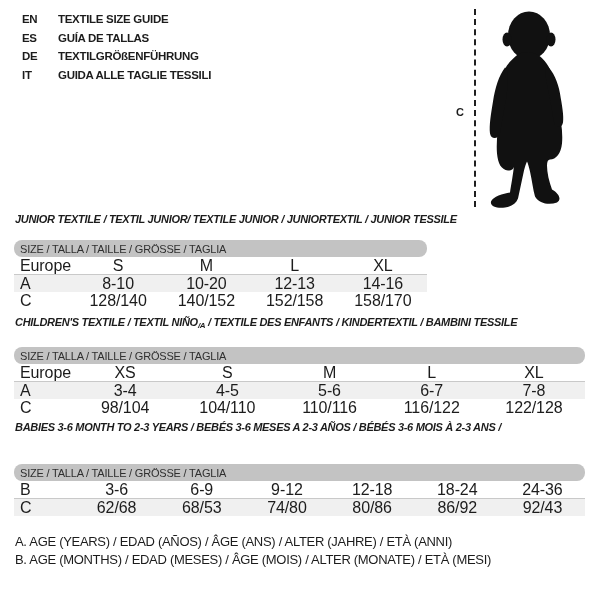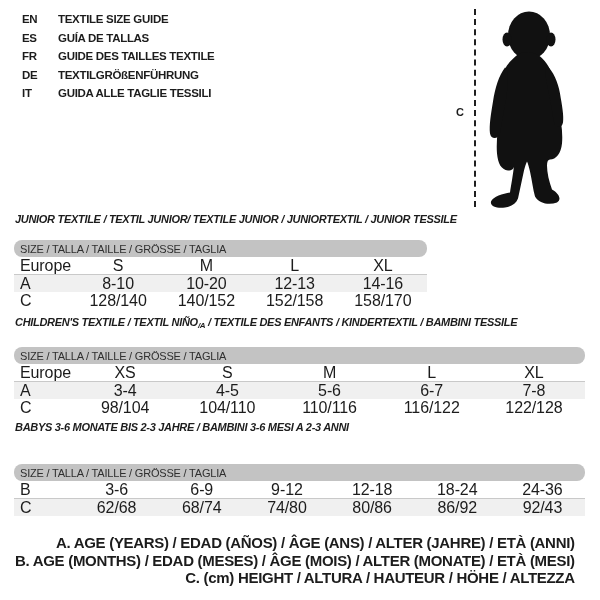--- a/index.html
+++ b/index.html
@@ -28,38 +28,34 @@
   .size-table.wide{width:571px;}
   .size-bar{height:17px;background:#c3c3c3;display:flex;align-items:center;
     padding-left:6px;font-size:11px;color:#2f2f2f;letter-spacing:-0.2px;box-sizing:border-box;border-radius:8px;}
   .trow{display:flex;height:17px;align-items:center;font-size:16px;letter-spacing:-0.1px;}
   .trow.first{height:18px;border-bottom:1px solid #c9c9c9;box-sizing:border-box;}
   .trow.shaded{background:#f0f0f0;}
   .tlabel{width:60px;flex:0 0 60px;padding-left:6px;box-sizing:border-box;}
   .tcell{flex:1;text-align:center;}
   
   .footnotes{position:absolute;left:15px;top:534px;}
-  .footnote{height:17.5px;font-weight:bold;font-size:15px;
-    letter-spacing:-0.3px;white-space:nowrap;text-align:right;}
+  .footnote{height:17.5px;font-weight:normal;font-size:13px;
+    letter-spacing:-0.3px;white-space:nowrap;}
 </style>
 </head>
 <body>
 
 <div class="lang-block">
     <div class="lang-row">
       <span class="lang-code">EN</span>
       <span>TEXTILE SIZE GUIDE</span>
     </div>
     <div class="lang-row">
       <span class="lang-code">ES</span>
       <span>GUÍA DE TALLAS</span>
-    </div>
-    <div class="lang-row">
-      <span class="lang-code">FR</span>
-      <span>GUIDE DES TAILLES TEXTILE</span>
     </div>
     <div class="lang-row">
       <span class="lang-code">DE</span>
       <span>TEXTILGRÖßENFÜHRUNG</span>
     </div>
     <div class="lang-row">
       <span class="lang-code">IT</span>
       <span>GUIDA ALLE TAGLIE TESSILI</span>
     </div>
   </div>
@@ -160,41 +156,40 @@
       <div class="tlabel">C</div>
       <div class="tcell">98/104</div>
       <div class="tcell">104/110</div>
       <div class="tcell">110/116</div>
       <div class="tcell">116/122</div>
       <div class="tcell">122/128</div>
     </div>
   </div>
 
 <div class="sec-title" style="top:420px;">
-  <div>BABYS 3-6 MONATE BIS 2-3 JAHRE / BAMBINI 3-6 MESI A 2-3 ANNI</div>
+  <div>BABIES 3-6 MONTH TO 2-3 YEARS / BEBÉS 3-6 MESES A 2-3 AÑOS / BÉBÉS 3-6 MOIS À 2-3 ANS /</div>
 </div>
 <div class="size-table wide" style="top:464px;">
     <div class="size-bar">SIZE / TALLA / TAILLE / GRÖSSE / TAGLIA</div>
     <div class="trow first">
       <div class="tlabel">B</div>
       <div class="tcell">3-6</div>
       <div class="tcell">6-9</div>
       <div class="tcell">9-12</div>
       <div class="tcell">12-18</div>
       <div class="tcell">18-24</div>
       <div class="tcell">24-36</div>
     </div>
     <div class="trow shaded">
       <div class="tlabel">C</div>
       <div class="tcell">62/68</div>
-      <div class="tcell">68/74</div>
+      <div class="tcell">68/53</div>
       <div class="tcell">74/80</div>
       <div class="tcell">80/86</div>
       <div class="tcell">86/92</div>
       <div class="tcell">92/43</div>
     </div>
   </div>
 
 <div class="footnotes">
     <div class="footnote">A. AGE (YEARS) / EDAD (AÑOS) / ÂGE (ANS) / ALTER (JAHRE) / ETÀ (ANNI)</div>
     <div class="footnote">B. AGE (MONTHS) / EDAD (MESES) / ÂGE (MOIS) / ALTER (MONATE) / ETÀ (MESI)</div>
-    <div class="footnote">C. (cm) HEIGHT / ALTURA / HAUTEUR / HÖHE / ALTEZZA</div>
   </div>
 
 </body></html>

